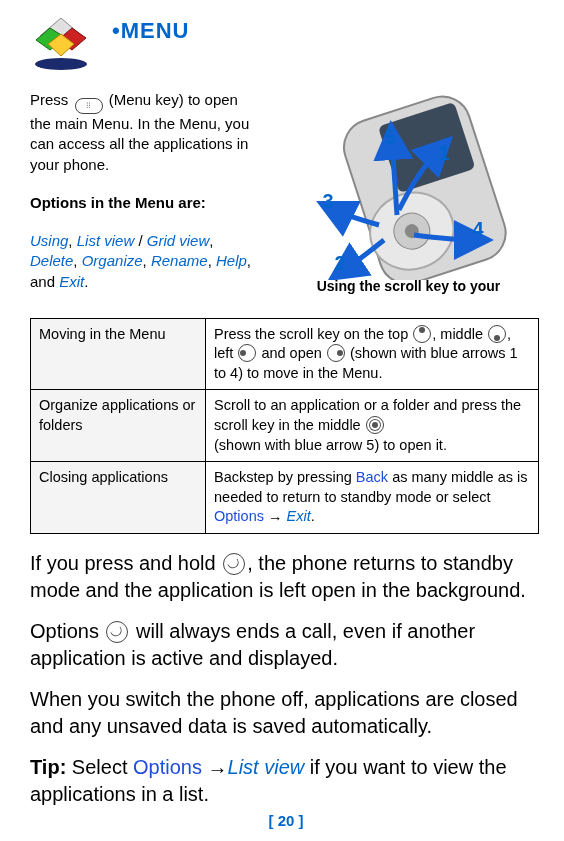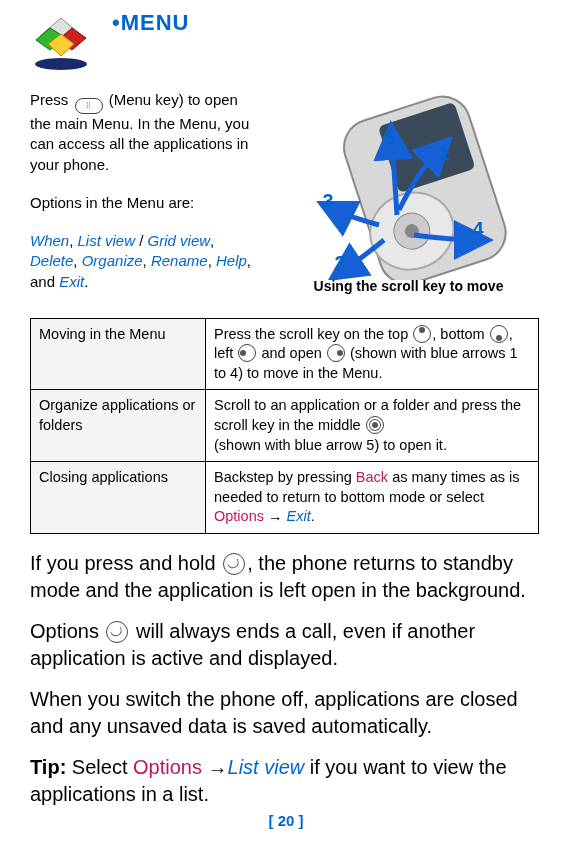--- a/index.html
+++ b/index.html
@@ -8,34 +8,34 @@
     height: 841px;
     background: #fff;
     font-family: "Trebuchet MS", "Lucida Sans Unicode", sans-serif;
     font-size: 15px;
     color: #000;
     padding: 10px 25px 10px 30px;
     position: relative;
   }
   .header-row { display: flex; align-items: flex-start; gap: 20px; margin-bottom: 18px; }
   .logo-wrap { width: 62px; height: 62px; position: relative; }
-  .title { color: #0066cc; font-size: 22px; font-weight: bold; letter-spacing: 1px; margin-top: 0; }
+  .title { color: #0066cc; font-size: 22px; font-weight: bold; letter-spacing: 1px; margin-top: 8px; }
   .intro-row { display: flex; gap: 18px; margin-bottom: 8px; }
   .intro-text { width: 230px; line-height: 1.35; }
   .intro-text p { margin-bottom: 18px; }
-  .options-head { font-weight: normal; margin-bottom: 2px; }
+  .options-head { font-weight: bold; margin-bottom: 2px; }
   .opt-link { color: #0066cc; font-style: italic; }
   .figure { flex: 1; text-align: center; position: relative; }
   .figure-caption { font-weight: bold; font-size: 14px; text-align: center; margin-top: -2px; }
   .phone-box { width: 240px; height: 190px; margin: 0 auto; position: relative; }
   .num { position: absolute; color: #0066cc; font-weight: bold; font-size: 20px; }
   table.menu-table { width: 100%; border-collapse: collapse; margin: 8px 0 16px 0; }
   table.menu-table td { border: 1px solid #000; padding: 6px 8px; vertical-align: top; font-size: 14.5px; line-height: 1.35; }
   table.menu-table td.left { width: 175px; background: #f4f4f4; }
-  .blue { color: #be185d; }
+  .blue { color: #1d4ed8; }
   .blue-i { color: #0066cc; font-style: italic; }
   .body-p { margin: 10px 0 14px 0; line-height: 1.35; font-size: 20px; }
   .key-icon {
     display: inline-block; width: 28px; height: 16px;
     border: 1.5px solid #444; border-radius: 10px;
     vertical-align: -3px; margin: 0 2px;
     font-size: 8px; text-align: center; line-height: 14px; color:#555;
     background: #fff;
   }
   .scroll-icon {
@@ -82,21 +82,21 @@
 
 <div class="intro-row">
   <div class="intro-text">
     <p>
       <span>Press </span>
       <span class="key-icon">⁝⁝</span>
       <span> (Menu key) to open the main Menu. In the Menu, you can access all the applications in your phone.</span>
     </p>
     <p class="options-head">Options in the Menu are:</p>
     <p>
-      <span class="opt-link">When</span><span>, </span>
+      <span class="opt-link">Using</span><span>, </span>
       <span class="opt-link">List view</span><span> / </span>
       <span class="opt-link">Grid view</span><span>, </span>
       <span class="opt-link">Delete</span><span>, </span>
       <span class="opt-link">Organize</span><span>, </span>
       <span class="opt-link">Rename</span><span>, </span>
       <span class="opt-link">Help</span><span>, and </span>
       <span class="opt-link">Exit</span><span>.</span>
     </p>
   </div>
 
@@ -122,43 +122,43 @@
         <path d="M90,135 Q55,125 45,120" stroke="#1560d4" stroke-width="5" fill="none" marker-end="url(#ah)"></path>
         <path d="M125,145 Q165,150 185,150" stroke="#1560d4" stroke-width="5" fill="none" marker-end="url(#ah)"></path>
         <path d="M108,125 Q105,80 103,50" stroke="#1560d4" stroke-width="5" fill="none" marker-end="url(#ah)"></path>
       </svg>
       <span class="num" style="left:150px; top:52px;">1</span>
       <span class="num" style="left:46px; top:162px;">2</span>
       <span class="num" style="left:34px; top:100px;">3</span>
       <span class="num" style="left:184px; top:128px;">4</span>
       <span class="num" style="left:96px; top:36px;">5</span>
     </div>
-    <div class="figure-caption">Using the scroll key to move</div>
+    <div class="figure-caption">Using the scroll key to your</div>
   </div>
 </div>
 
 <table class="menu-table">
   <tbody>
       <tr>
     <td class="left">Moving in the Menu</td>
     <td>
-      <span>Press the scroll key on the top </span><span class="scroll-icon top"></span><span>, bottom </span><span class="scroll-icon bottom"></span><span>, left </span><span class="scroll-icon left"></span><span> and open </span><span class="scroll-icon right"></span><span> (shown with blue arrows 1 to 4) to move in the Menu.</span>
+      <span>Press the scroll key on the top </span><span class="scroll-icon top"></span><span>, middle </span><span class="scroll-icon bottom"></span><span>, left </span><span class="scroll-icon left"></span><span> and open </span><span class="scroll-icon right"></span><span> (shown with blue arrows 1 to 4) to move in the Menu.</span>
     </td>
   </tr>
   <tr>
     <td class="left">Organize applications or folders</td>
     <td>
       <span>Scroll to an application or a folder and press the scroll key in the middle </span><span class="scroll-icon center"></span><br>
       <span>(shown with blue arrow 5) to open it.</span>
     </td>
   </tr>
   <tr>
     <td class="left">Closing applications</td>
     <td>
-      <span>Backstep by pressing </span><span class="blue">Back</span><span> as many times as is needed to return to bottom mode or select </span><span class="blue">Options</span><span class="arrow"> → </span><span class="blue-i">Exit</span><span>.</span>
+      <span>Backstep by pressing </span><span class="blue">Back</span><span> as many middle as is needed to return to standby mode or select </span><span class="blue">Options</span><span class="arrow"> → </span><span class="blue-i">Exit</span><span>.</span>
     </td>
   </tr>
 </tbody>
   </table>
 
 <p class="body-p">
   <span>If you press and hold </span><span class="end-icon"></span><span>, the phone returns to standby mode and the application is left open in the background.</span>
 </p>
 <p class="body-p">
   <span>Options </span><span class="end-icon"></span><span> will always ends a call, even if another application is active and displayed.</span>

